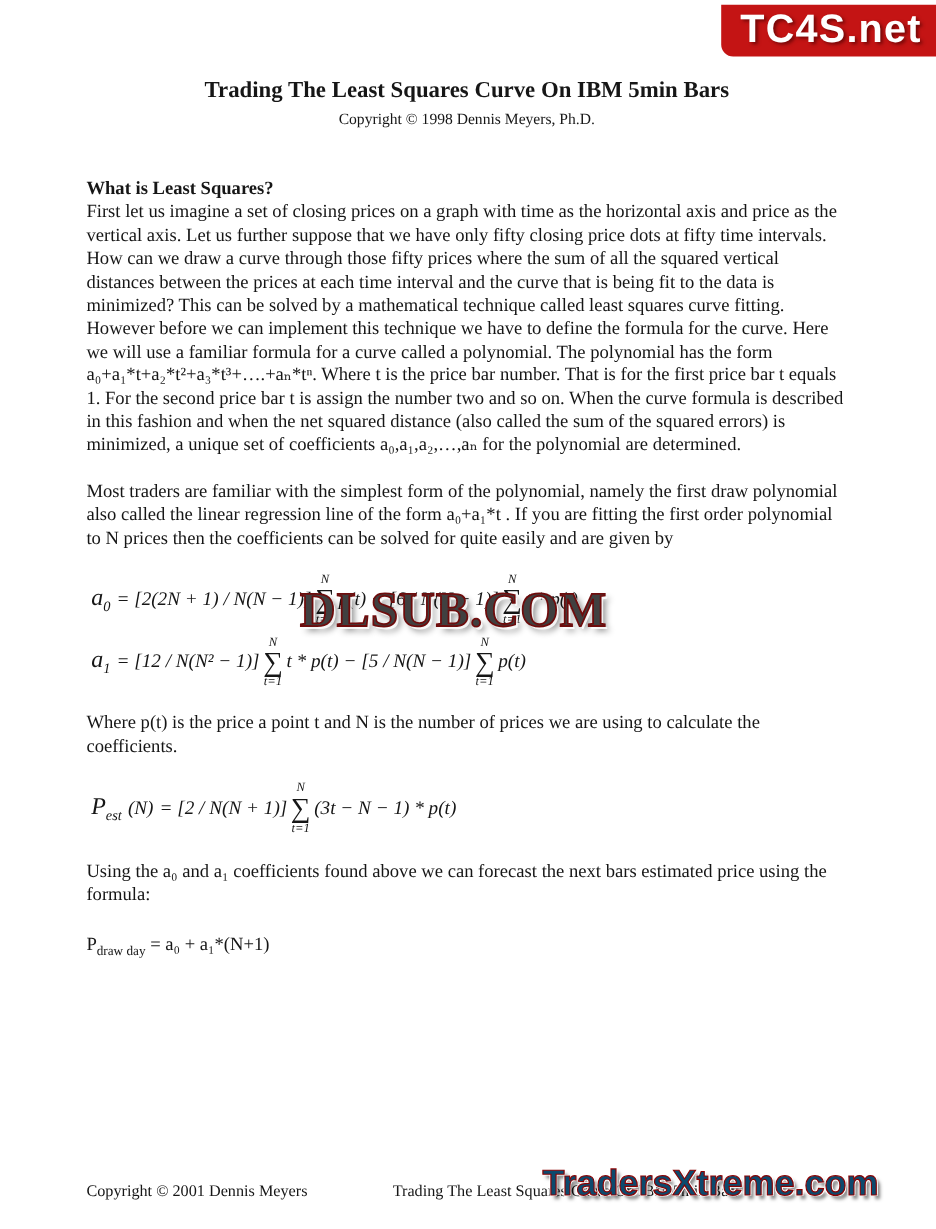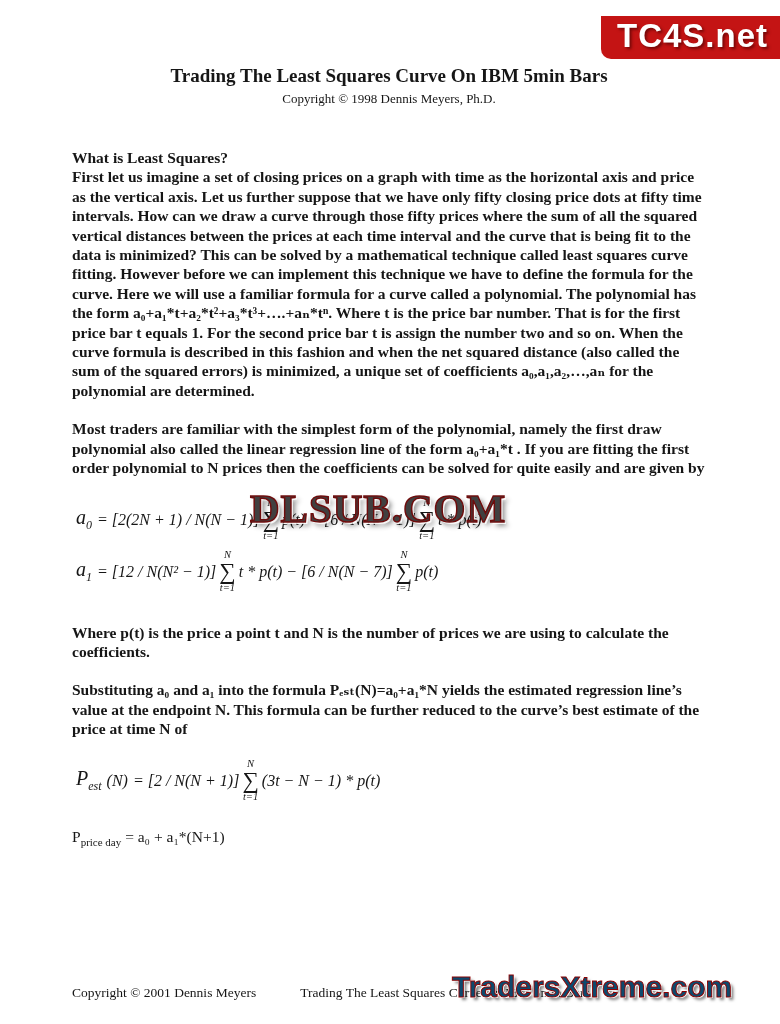--- a/index.html
+++ b/index.html
@@ -10,23 +10,23 @@
     overflow:hidden;
     font-family:"Liberation Serif","DejaVu Serif",serif;
     color:#161616;
   }
   .content { padding:64px 74px 0 72px; }
 
   .title { text-align:center; font-weight:bold; font-size:19px; line-height:24px; }
   .subtitle { text-align:center; font-size:13px; margin-top:3px; }
 
   .heading { font-weight:bold; font-size:15.5px; line-height:19.4px; margin-top:41px; }
-  p.body { font-size:15.5px; line-height:19.4px;font-weight:bold; }
+  p.body { font-size:15.5px; line-height:19.4px; }
   .mt { margin-top:19px; }
-  .mt-lg { margin-top:27px; }
+  .mt-lg { margin-top:17px; }
 
   
   .formula-block { margin-top:18px; margin-left:4px; }
   .formula {
     display:flex; align-items:center;
     font-style:italic; font-size:16px;
     min-height:48px;
   }
   .formula + .formula { margin-top:4px; }
   .flhs { font-size:20px; margin-right:5px; }
@@ -38,21 +38,21 @@
     line-height:1; margin:0 3px;
   }
   .sum-top, .sum-bot { font-size:10.5px; line-height:1.1; }
   .sigma { font-size:23px; font-style:normal; line-height:0.95; }
 
   .plain-formula { font-size:15.5px; line-height:19.4px; margin-top:22px; }
   .plain-formula sub { font-size:11px; }
 
   
   .wm-tc4s {
-    position:absolute; top:16px; right:0;
+    position:absolute; top:4px; right:0;
     background:#c41414;
     color:#ffffff;
     font-family:"Liberation Sans","DejaVu Sans",sans-serif;
     font-weight:bold; font-size:33px; line-height:1.1;
     padding:2px 12px 5px 16px;
     border-radius:0 0 0 10px;
     text-shadow:2px 2px 3px rgba(70,0,0,0.65);
     letter-spacing:1px;
   }
   .wm-dlsub {
@@ -68,21 +68,21 @@
     position:absolute; left:452px; top:972px;
     font-family:"Liberation Sans","DejaVu Sans",sans-serif;
     font-weight:bold; font-size:30px; line-height:1;
     color:#0c4a6e;
     -webkit-text-stroke:1px #8a0000;
     text-shadow:-1px -1px 0 #fff, 1px -1px 0 #fff, -1px 1px 0 #fff, 1px 1px 0 #fff, 3px 3px 3px rgba(0,0,0,0.5);
   }
 
   .footer {
     position:absolute; left:72px; top:985px;
-    font-size:13.5px; display:flex; gap:44px; white-space:nowrap;
+    font-size:13.5px; display:flex; gap:71px; white-space:nowrap;
   }
 </style>
 </head>
 <body>
 
 <div class="content">
 
   <div class="title">Trading The Least Squares Curve On IBM 5min Bars</div>
   <div class="subtitle">Copyright © 1998 Dennis Meyers, Ph.D.</div>
 
@@ -112,52 +112,52 @@
     </div>
 
     <div class="formula">
       <span class="flhs"><span>a</span><sub>1</sub></span>
       <span class="fbody">= [12 / N(N² − 1)]</span>
       <span class="sum">
         <span class="sum-top">N</span>
         <span class="sigma">∑</span>
         <span class="sum-bot">t=1</span>
       </span>
-      <span class="fbody">t * p(t) − [6 / N(N − 7)]</span>
+      <span class="fbody">t * p(t) − [5 / N(N − 1)]</span>
       <span class="sum">
         <span class="sum-top">N</span>
         <span class="sigma">∑</span>
         <span class="sum-bot">t=1</span>
       </span>
       <span class="fbody">p(t)</span>
     </div>
 
   </div>
 
   <p class="body mt-lg">Where p(t) is the price a point t and N is the number of prices we are using to calculate the coefficients.</p>
 
-  <p class="body mt">Substituting a₀ and a₁ into the formula Pₑₛₜ(N)=a₀+a₁*N yields the estimated regression line’s value at the endpoint N.  This formula can be further reduced to the curve’s best estimate of the price at time N of</p>
 
   <div class="formula-block">
     <div class="formula">
       <span class="flhs"><span>P</span><sub>est</sub></span>
       <span class="fargs">(N)</span>
       <span class="fbody">= [2 / N(N + 1)]</span>
       <span class="sum">
         <span class="sum-top">N</span>
         <span class="sigma">∑</span>
         <span class="sum-bot">t=1</span>
       </span>
       <span class="fbody">(3t − N − 1) * p(t)</span>
     </div>
   </div>
 
 
+  <p class="body mt">Using the a₀ and a₁ coefficients found above we can forecast the next bars estimated price using the formula:</p>
 
-  <div class="plain-formula"><span>P</span><sub>price day</sub><span> = a₀ + a₁*(N+1)</span></div>
+  <div class="plain-formula"><span>P</span><sub>draw day</sub><span> = a₀ + a₁*(N+1)</span></div>
 
 </div>
 
 <div class="footer">
   <span>Copyright © 2001 Dennis Meyers</span>
   <span>Trading The Least Squares Curve On IBM 5min Bars</span>
 </div>
 
 <div class="wm-tc4s">TC4S.net</div>
 <div class="wm-dlsub">DLSUB.COM</div>

